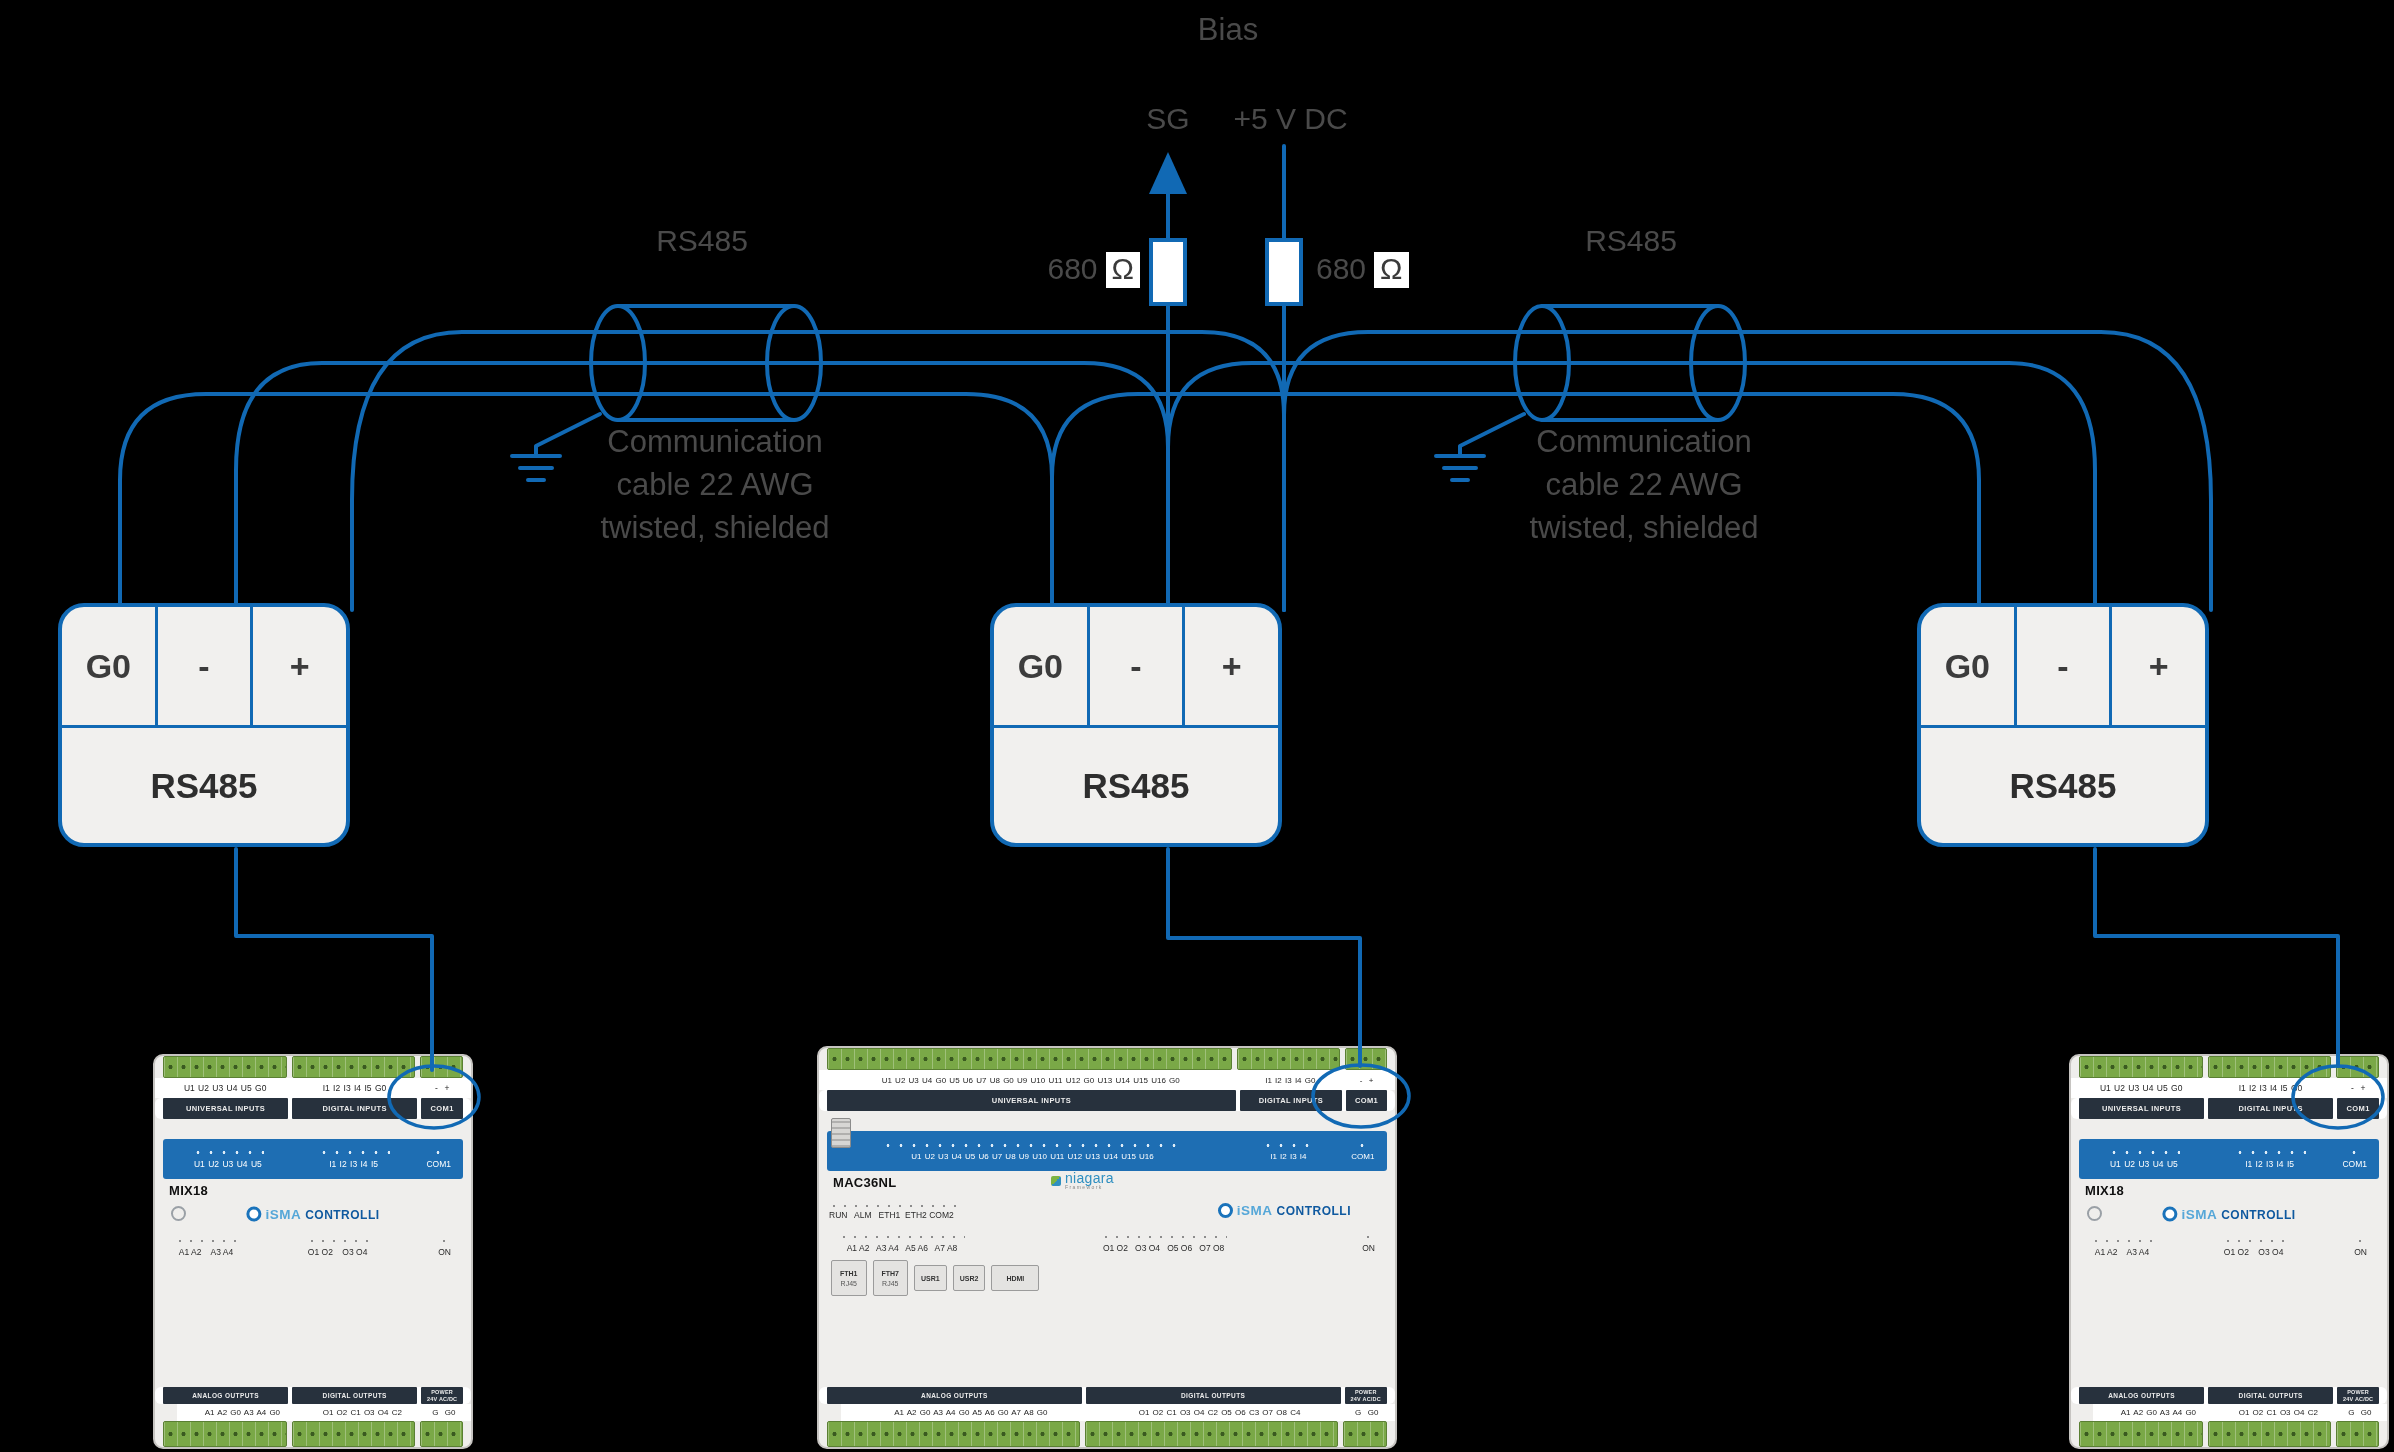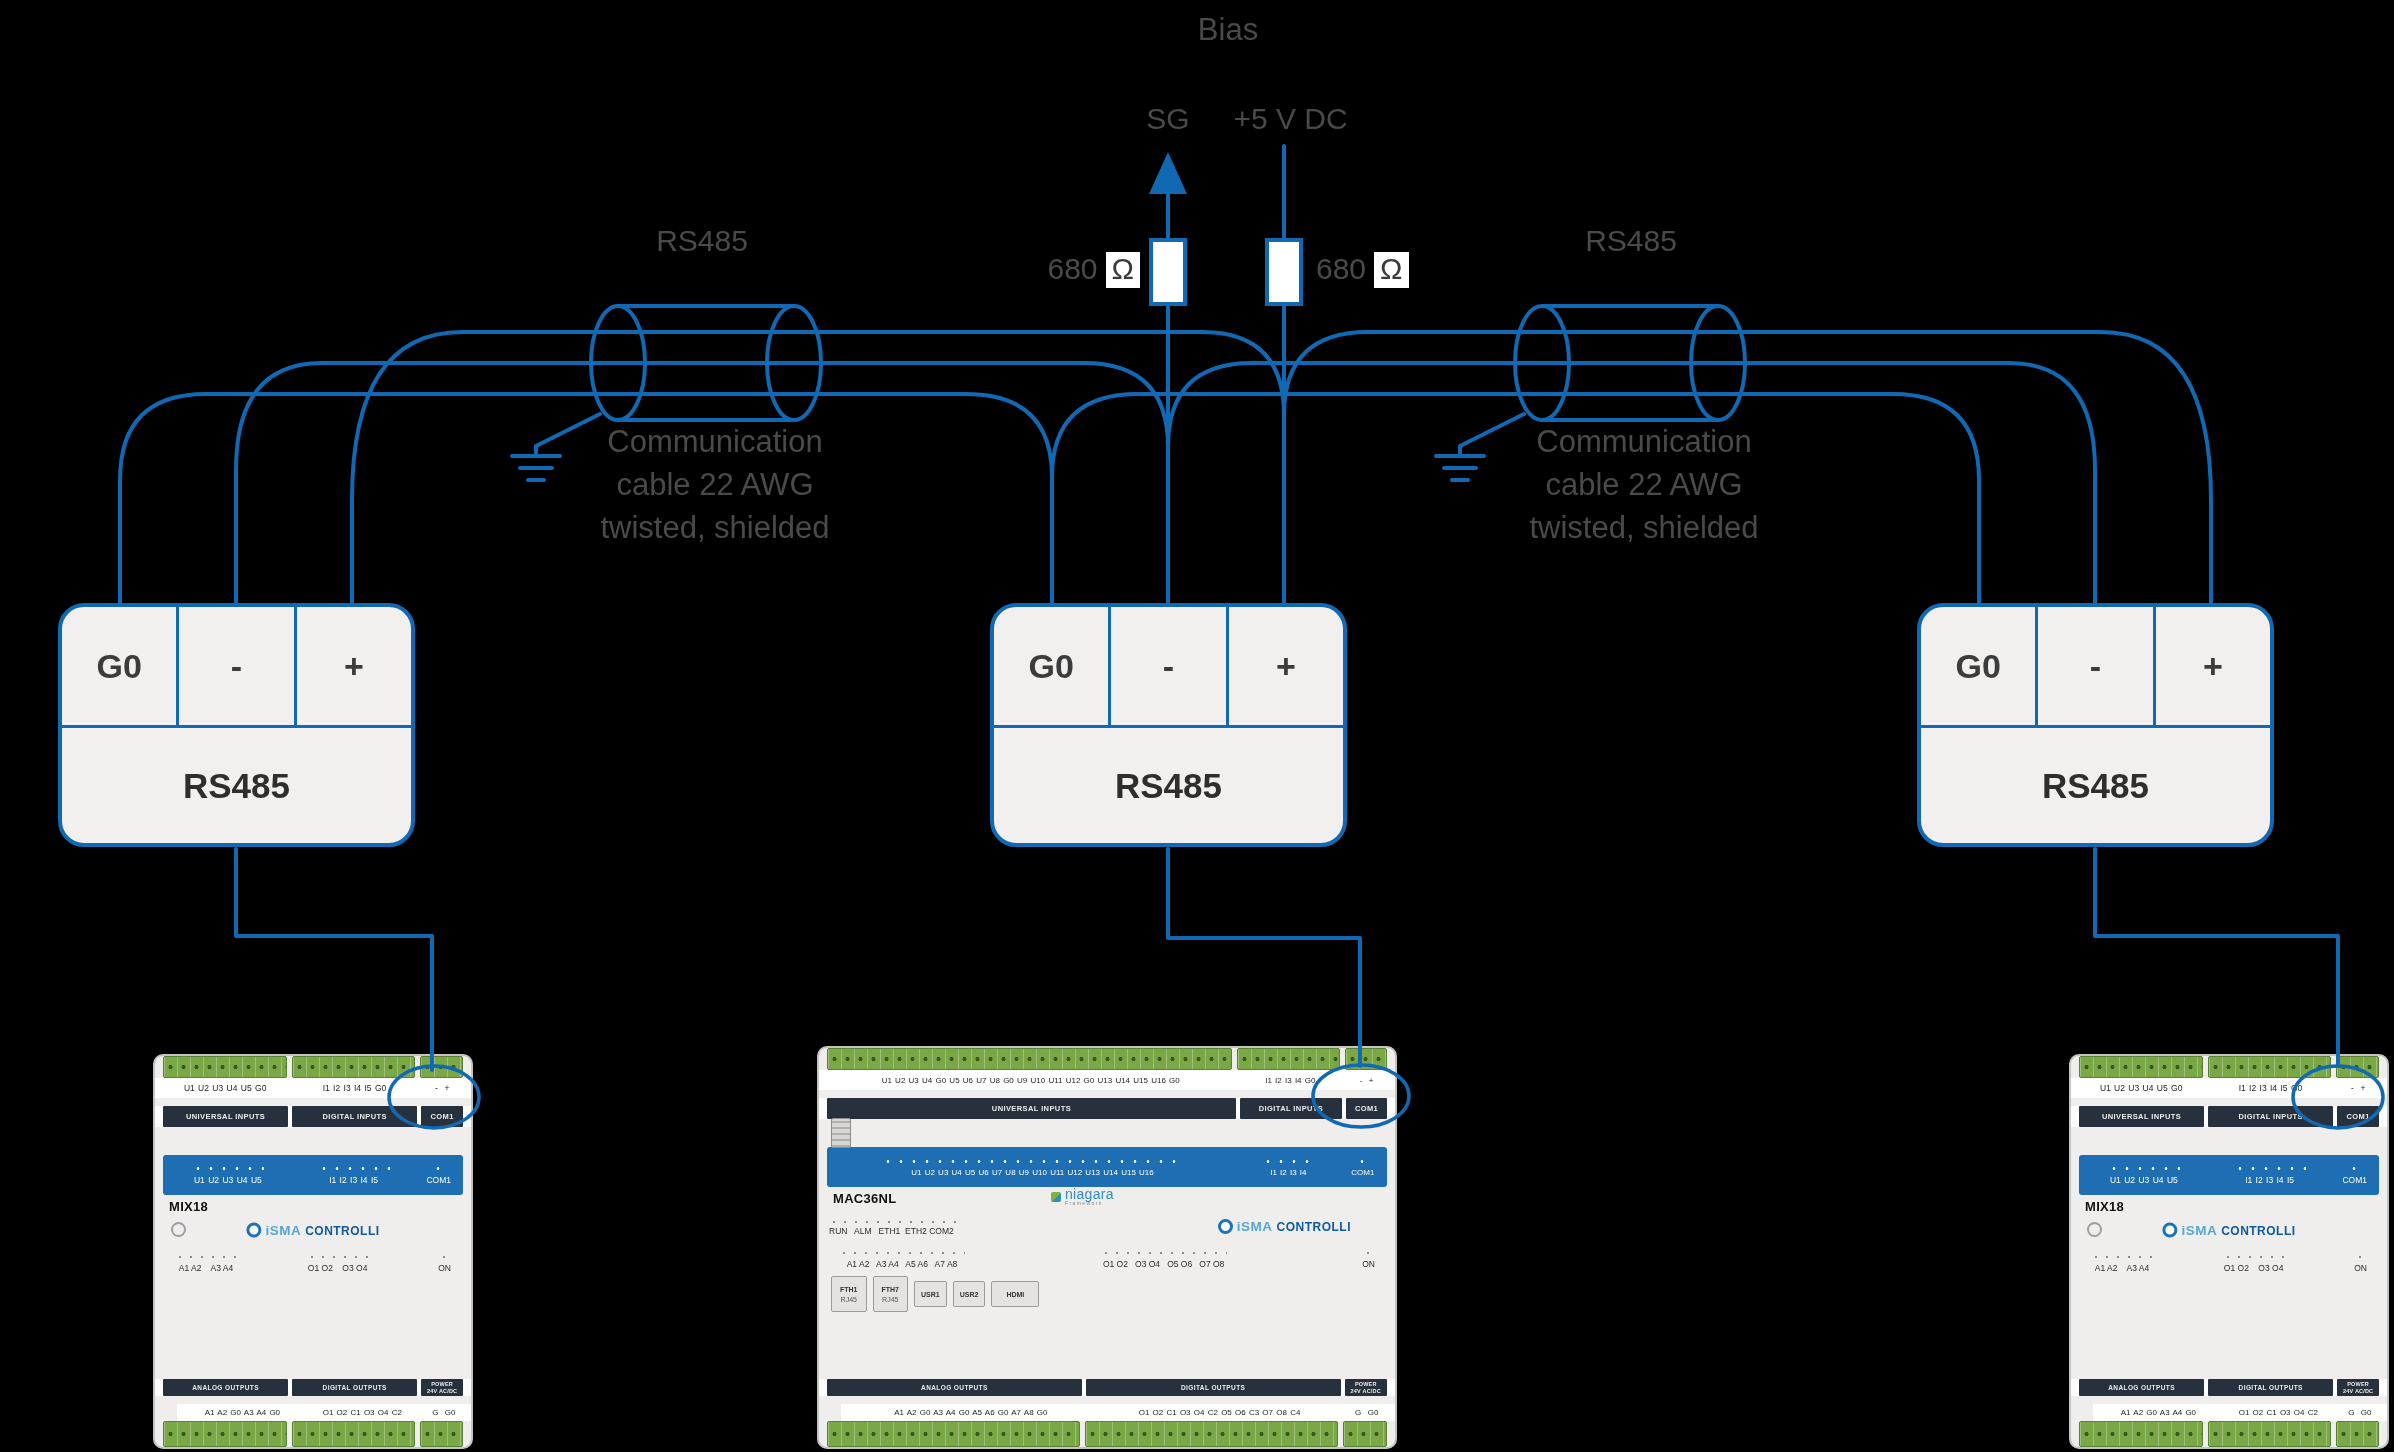--- a/index.html
+++ b/index.html
@@ -11,21 +11,21 @@
   svg.layer.top { z-index:30; }
 
   
   .dlabel { position:absolute; color:#4a4a4a; text-align:center; z-index:5; }
   .fz30 { font-size:30px; }
   .note { font-size:31px; line-height:43px; color:#4a4a4a; }
   .ohm  { display:inline-block; background:#fff; color:#3a3a3a; padding:0 6px 2px; margin-left:8px; }
 
   
   .tblock {
-    position:absolute; width:357px; height:244px; box-sizing:border-box;
+    position:absolute; width:292px; height:244px; box-sizing:border-box;
     background:#f1f0ee; border:4px solid #1169b4; border-radius:26px;
     display:flex; flex-direction:column; z-index:10;
   }
   .tblock .cells { display:flex; height:118px; border-bottom:3px solid #1169b4; }
   .tblock .cell {
     flex:1; display:flex; align-items:center; justify-content:center;
     font-size:34px; font-weight:600; color:#3c3c3c;
   }
   .tblock .cell + .cell { border-left:3px solid #1169b4; }
   .tblock .bname {
@@ -46,21 +46,21 @@
     background-image:
       radial-gradient(circle 3.5px at 6.5px 50%, #3a5a20 55%, rgba(0,0,0,0) 62%),
       repeating-linear-gradient(90deg, rgba(255,255,255,.28) 0 1px, rgba(0,0,0,0) 1px 13px);
     background-size:13px 100%, 13px 100%;
   }
   .f2{flex:2} .f5{flex:5} .f6{flex:6} .f12{flex:12} .f20{flex:20}
   .prow { display:flex; gap:5px; height:20px; align-items:center; background:#fff; margin:0 -8px; padding:0 8px; flex:none; }
   .prow2 { height:17px;margin-left:14px; }
   .pgroup { text-align:center; font-size:8.5px; color:#1d1d1d; white-space:pre; overflow:hidden; word-spacing:1px; }
   .prow2 .pgroup { font-size:8px; }
-  .dband { display:flex; gap:4px; height:21px; margin:8px -8px; padding:0 8px; background:#fff; flex:none; }
+  .dband { display:flex; gap:4px; height:21px; margin:0 -8px; padding:0 8px; background:#fff; flex:none;border-radius:6px; }
   .dband2 { height:17px; }
   .dseg {
     background:#27313d; color:#ececec; font-size:7.5px; font-weight:bold; letter-spacing:.4px;
     display:flex; align-items:center; justify-content:center; white-space:nowrap; overflow:hidden; border-radius:1px;
   }
   .dband2 .dseg { font-size:6.5px; }
   .two-line { flex-direction:column; font-size:5.5px !important; line-height:1.2; letter-spacing:.2px; }
   .bband {
     background:#1e6eb3; border-radius:3px; height:40px; margin-top:20px; flex:none;
     display:flex; gap:4px; padding:0 4px; align-items:center;

